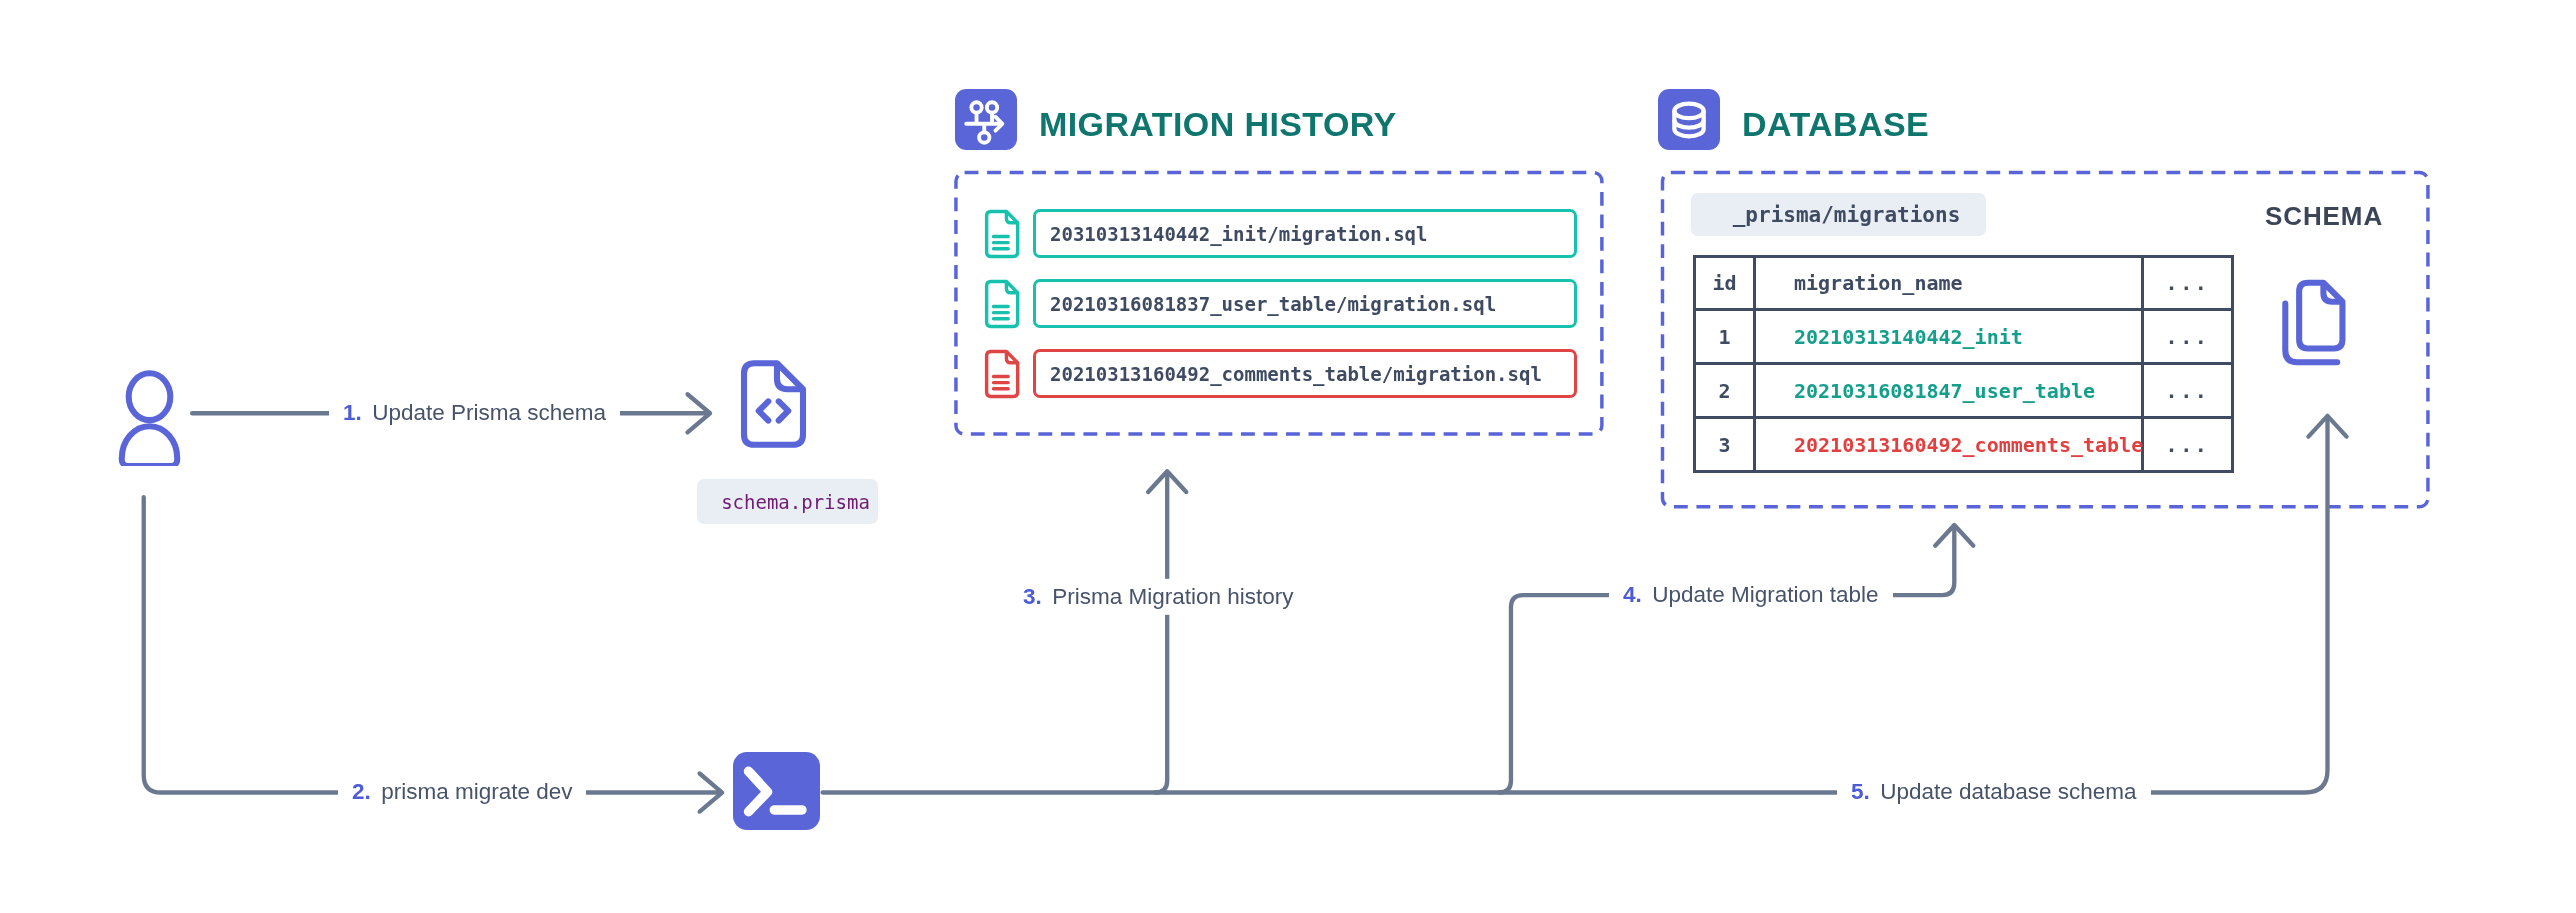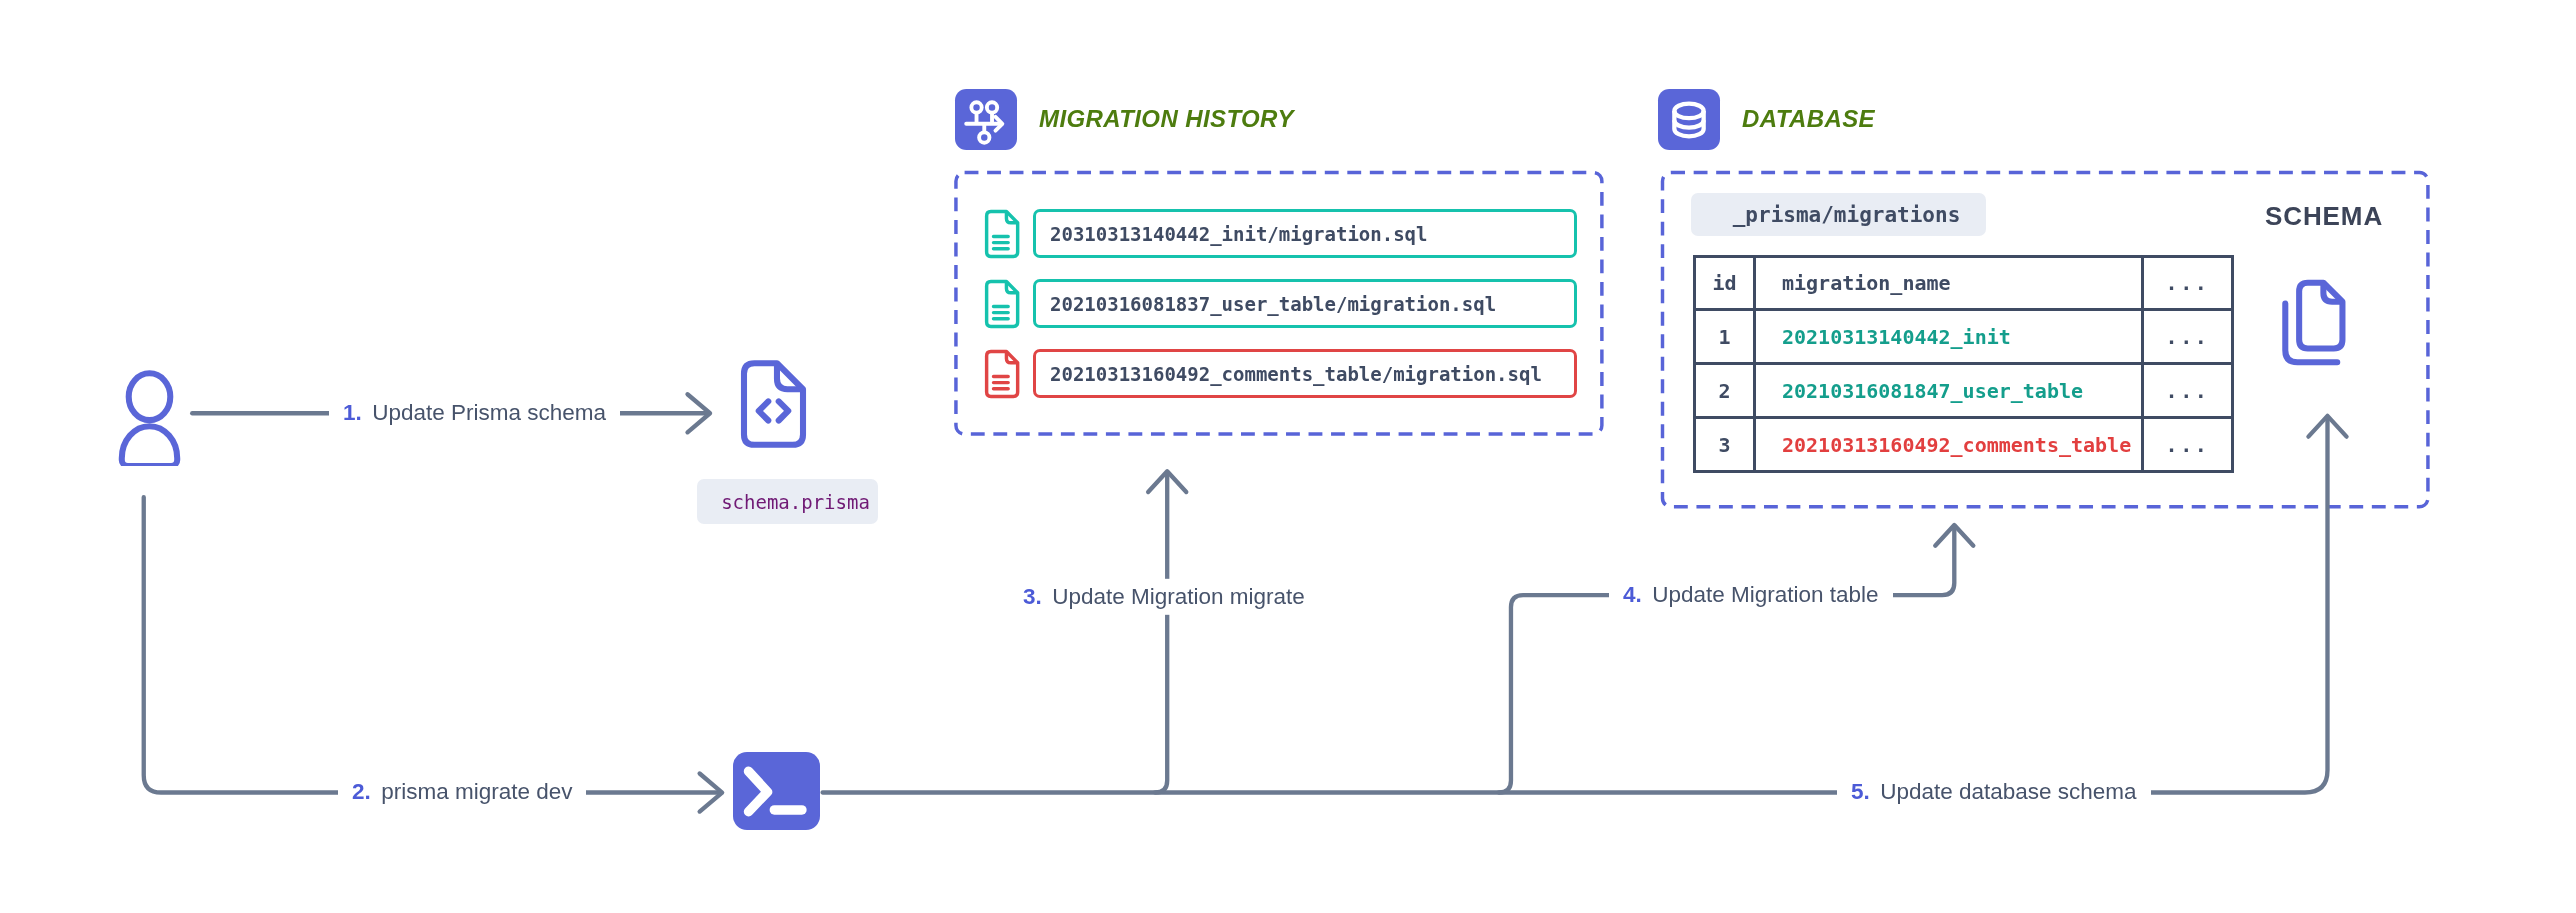--- a/index.html
+++ b/index.html
@@ -15,22 +15,22 @@
 
   
   .step{position:absolute;z-index:3;display:flex;align-items:center;gap:10.4px;
         background:#ffffff;padding:5.2px 14px;transform:translateY(-50%);
         font-size:22.5px;color:#47536b;white-space:nowrap;}
   .step .num{color:#4c5bd7;font-weight:bold;}
 
   
   .tile{position:absolute;z-index:3;width:62px;height:61px;border-radius:11.3px;background:#5a66d8;
         display:flex;align-items:center;justify-content:center;}
-  .sec-title{position:absolute;z-index:3;font-size:24px;font-weight:800;color:#4d7c0f;
-             letter-spacing:0.4px;white-space:nowrap;font-style:italic;}
+  .sec-title{position:absolute;z-index:3;font-size:34px;font-weight:800;color:#0f766e;
+             letter-spacing:0.4px;white-space:nowrap;}
 
   
   .fileicon{position:absolute;z-index:3;}
   .filebox{position:absolute;z-index:3;height:49px;width:544px;border:3.5px solid;border-radius:7px;
            box-sizing:border-box;display:flex;align-items:center;padding-left:14px;
            font-family:"DejaVu Sans Mono", monospace;font-weight:bold;font-size:19px;color:#3f4b63;
            background:#ffffff;white-space:nowrap;}
   .filebox.teal{border-color:#16c2ad;}
   .filebox.red{border-color:#e04545;}
 
@@ -44,21 +44,21 @@
   
   #db-table{position:absolute;z-index:3;left:1693px;top:255px;width:541px;
             border:3.5px solid #3f4b63;border-radius:0;box-sizing:border-box;overflow:hidden;
             font-family:"DejaVu Sans Mono", monospace;font-weight:bold;font-size:20px;color:#3f4b63;
             background:#fff;}
   .trow{display:flex;height:54px;box-sizing:border-box;}
   .trow.head{height:50px;}
   .trow + .trow{border-top:3.5px solid #3f4b63;}
   .cell{display:flex;align-items:center;box-sizing:border-box;}
   .cell.cid{width:60px;justify-content:center;border-right:3.5px solid #3f4b63;}
-  .cell.cname{width:388px;padding-left:26px;border-right:3.5px solid #3f4b63;white-space:nowrap;}
+  .cell.cname{width:388px;padding-left:38px;border-right:3.5px solid #3f4b63;white-space:nowrap;}
   .cell.cdots{flex:1;justify-content:center;letter-spacing:2.6px;}
   .t-teal{color:#149e8c;}
   .t-red{color:#e23f3f;}
 
   .schema-label{position:absolute;z-index:3;left:2265px;top:201px;font-size:26px;font-weight:800;
                 color:#3c4458;letter-spacing:0.9px;}
 </style>
 </head>
 <body>
 
@@ -93,21 +93,21 @@
   <div class="step" style="left:329px;top:413px;">
     <span class="num">1.</span>
     <span>Update Prisma schema</span>
   </div>
   <div class="step" style="left:338px;top:792px;">
     <span class="num">2.</span>
     <span>prisma migrate dev</span>
   </div>
   <div class="step" style="left:1009px;top:597px;">
     <span class="num">3.</span>
-    <span>Update Migration migrate</span>
+    <span>Prisma Migration history</span>
   </div>
   <div class="step" style="left:1609px;top:595px;">
     <span class="num">4.</span>
     <span>Update Migration table</span>
   </div>
   <div class="step" style="left:1837px;top:792px;">
     <span class="num">5.</span>
     <span>Update database schema</span>
   </div>
 

